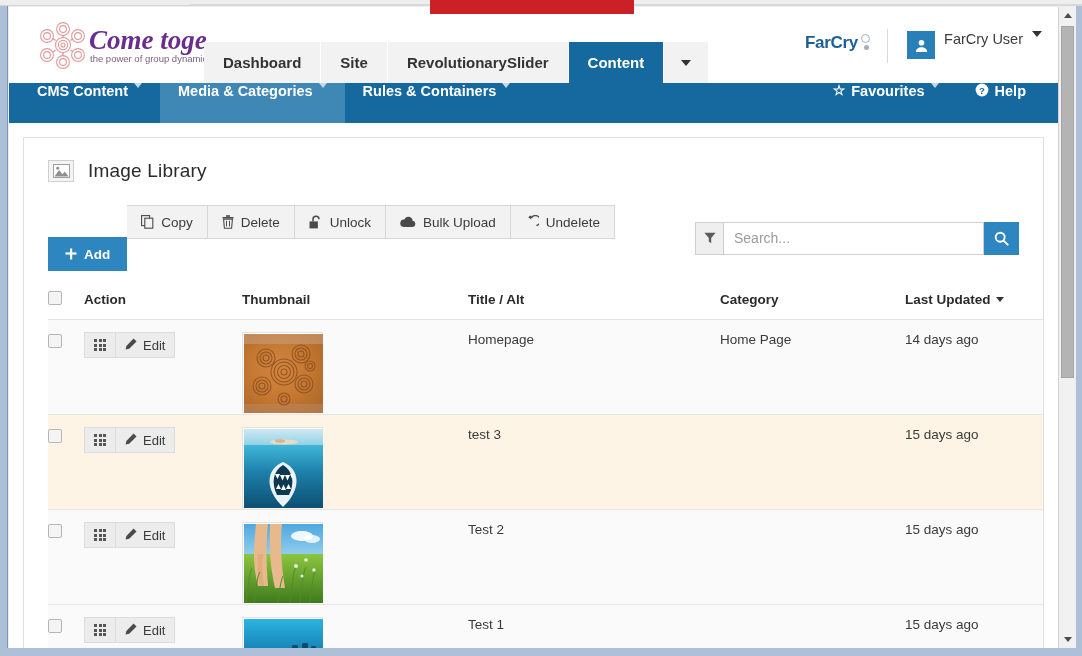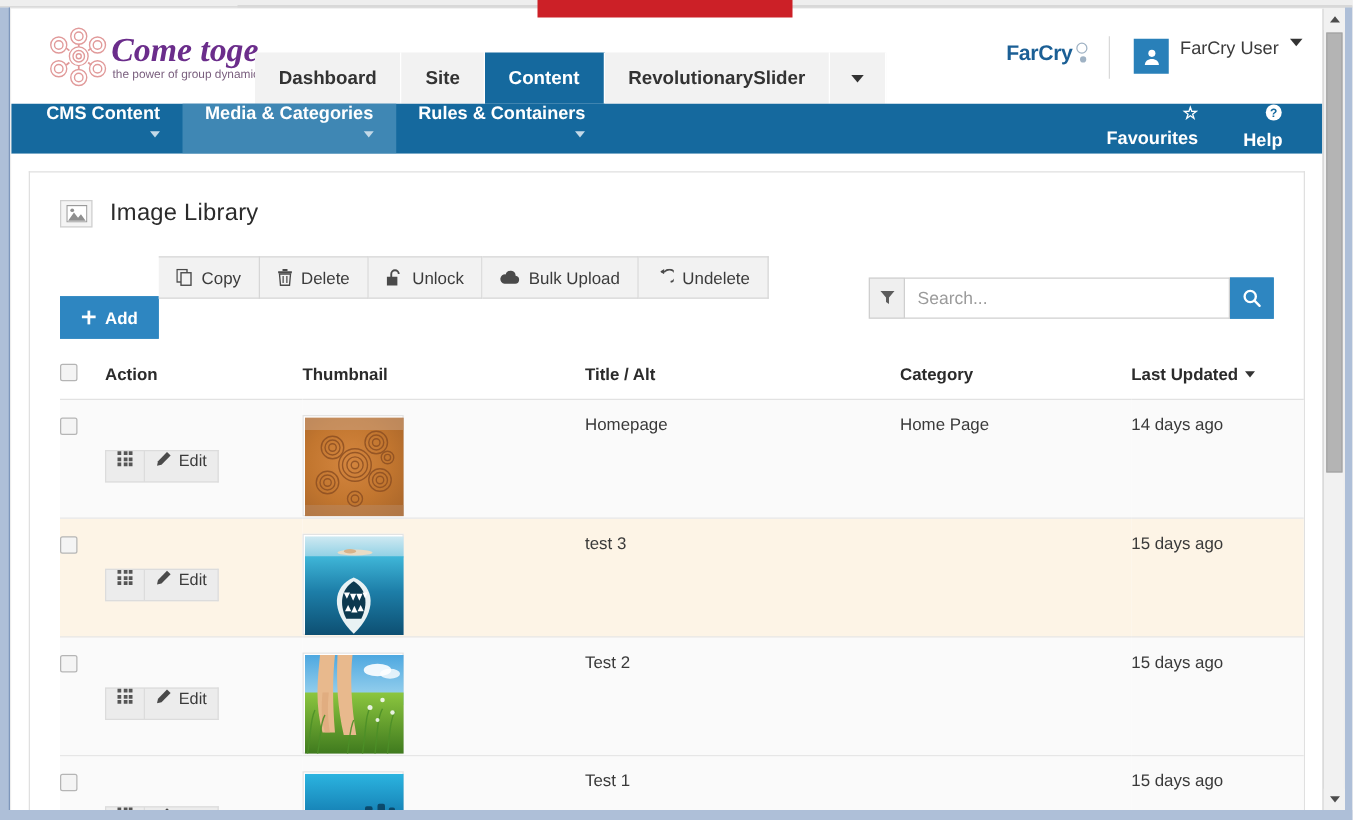--- a/index.html
+++ b/index.html
@@ -154,27 +154,26 @@
   }
 
   
   .subnav {
     position: relative;
     height: 40px;
     background: #15699e;
     display: flex; align-items: stretch;
   }
   .subnav-item {
-    display: flex; align-items: flex-end; gap: 6px;
+    display: flex; align-items: flex-start; gap: 6px;
     padding: 0 18px;
     color: #ffffff;
     font-size: 14.5px; font-weight: bold;
     cursor: pointer;
     white-space: nowrap;
-    flex-direction: column;
   }
   .subnav-item.first { padding-left: 28px; }
   .subnav-item.sel { background: #3f87b4; }
   .sub-caret {
     width: 0; height: 0;
     border-left: 4.5px solid transparent;
     border-right: 4.5px solid transparent;
     border-top: 5.5px solid #c3d9e8;
   }
   .subnav-right {
@@ -334,30 +333,29 @@
     background: #f4f4f4;
     border-radius: 2px;
     display: inline-block;
     cursor: pointer;
     vertical-align: middle;
   }
   .cb.header-cb { margin-bottom: 2px; }
 
   .act-group { display: flex; }
   .act-btn {
-    display: flex; gap: 6px;
+    display: flex; align-items: center; gap: 6px;
     height: 26px;
     padding: 0 9px;
     background: #ececec;
     border: 1px solid #dcdcdc;
     border-left: none;
     font-size: 13px;
     color: #3a3a3a;
     cursor: pointer;
-    margin-top: 28px;
   }
   .act-btn:first-child { border-left: 1px solid #dcdcdc; }
   .grid-icon {
     display: grid;
     grid-template-columns: repeat(3, 3px);
     grid-template-rows: repeat(3, 3px);
     gap: 1.5px;
   }
   .grid-icon i { background: #555; display:block; }
 
@@ -450,25 +448,25 @@
         </svg>
       </div>
 
       <div class="tabs">
         <div class="tab">
           <span>Dashboard</span>
         </div>
         <div class="tab">
           <span>Site</span>
         </div>
+        <div class="tab">
+          <span>RevolutionarySlider</span>
+        </div>
         <div class="tab active">
           <span>Content</span>
-        </div>
-        <div class="tab">
-          <span>RevolutionarySlider</span>
         </div>
         <div class="tab caret-tab">
           <span class="caret-down"></span>
         </div>
       </div>
 
       <div class="brandmark">
         <span class="bm-text">FarCry</span>
         <span class="bm-glyph">
           <span class="ring"></span>

